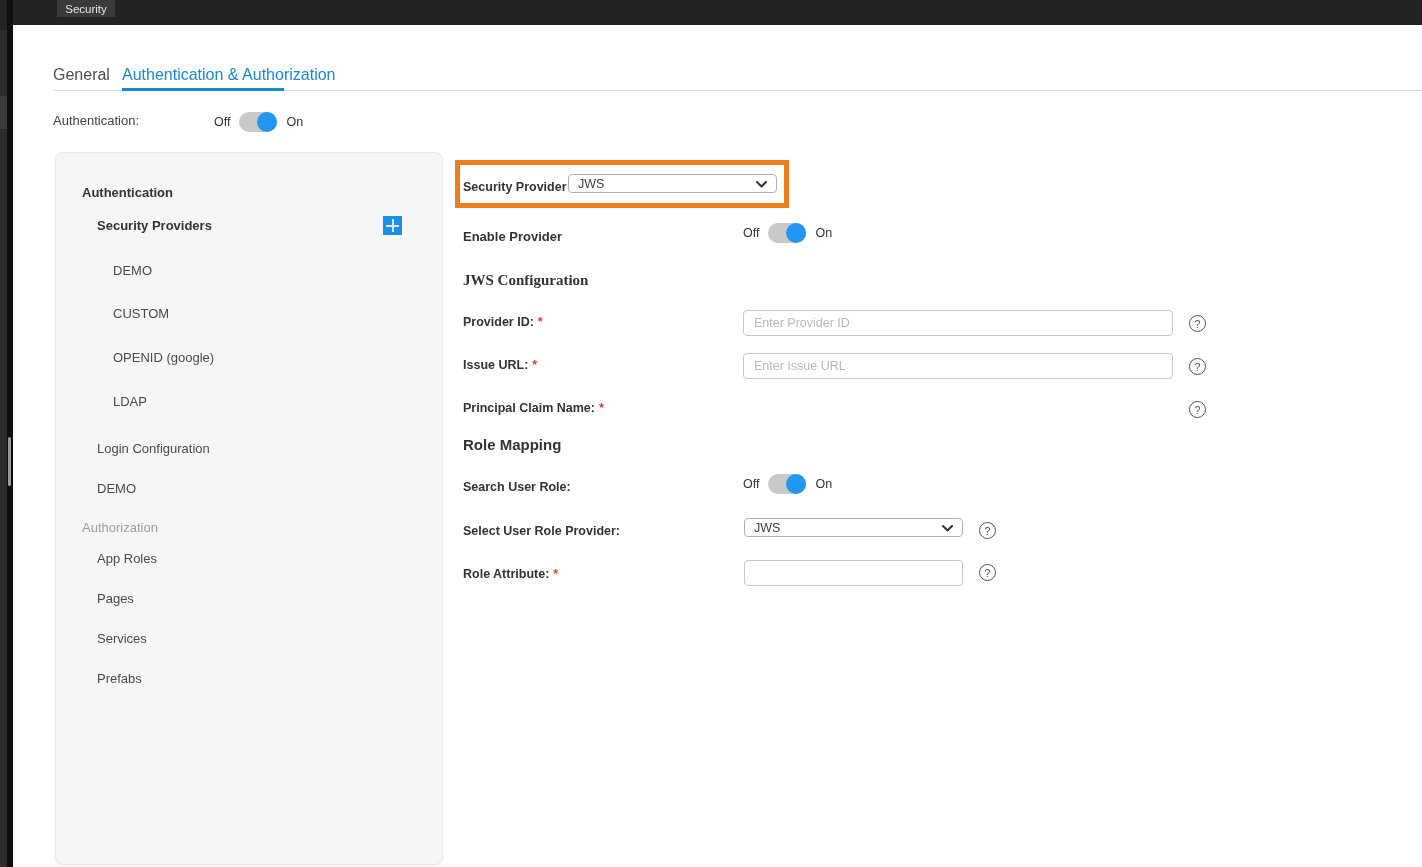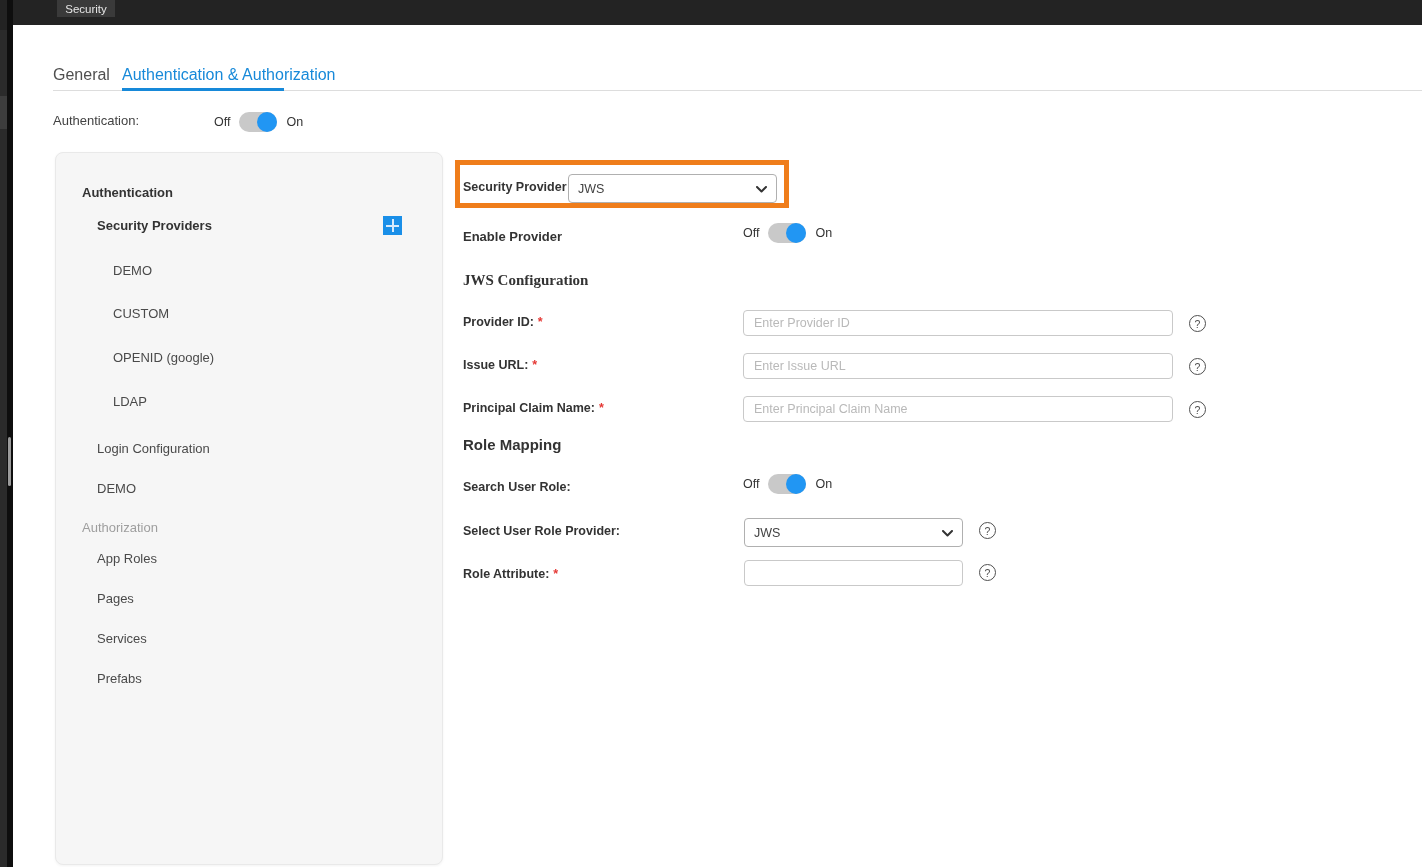--- a/index.html
+++ b/index.html
@@ -44,21 +44,21 @@
   .add-btn { position:absolute; left:383px; top:216px; width:19px; height:19px; background:#1a8fe8; }
   .add-btn::before { content:""; position:absolute; left:3px; top:9px; width:13px; height:1.6px; background:#d7eafc; }
   .add-btn::after  { content:""; position:absolute; left:9px; top:3px; width:1.6px; height:13px; background:#d7eafc; }
 
   
   .hl-box { position:absolute; left:455px; top:160px; width:334px; height:48px; border:5px solid #ef7d1b; background:#fff; }
   .fld-label { position:absolute; font-size:12.5px; font-weight:bold; color:#333; white-space:nowrap; }
   .req { color:#e53935; margin-left:4px; font-weight:bold; }
   .section-title { position:absolute; left:463px; font-size:15px; font-weight:bold; color:#333; }
 
-  .select { position:absolute; height:29px; background:#fff; border:1px solid #b0b0b0; border-radius:4px;
+  .select { position:absolute; height:19px; background:#fff; border:1px solid #b0b0b0; border-radius:4px;
     display:flex; align-items:center; justify-content:space-between; padding:0 9px; font-size:12.5px; color:#424242; cursor:pointer; }
   .text-input { position:absolute; height:26px; border:1px solid #c9c9c9; border-radius:4px; background:#fff;
     padding:0 10px; font-size:12.5px; color:#424242; font-family:"Liberation Sans","DejaVu Sans",sans-serif; outline:none; }
   .text-input::placeholder { color:#b9b9b9; }
   .help { position:absolute; width:17px; height:17px; border:1.5px solid #4f4f4f; border-radius:50%;
     display:flex; align-items:center; justify-content:center; font-size:10.5px; color:#4f4f4f; cursor:pointer; }
 </style>
 </head>
 <body>
 
@@ -139,21 +139,20 @@
     <span>Issue URL:</span><span class="req">*</span>
   </div>
   <input class="text-input" style="left: 743px; top: 353px; width: 430px;" placeholder="Enter Issue URL">
   <div class="help" style="left:1189px; top:358px;">
       <span>?</span>
     </div>
 
   <div class="fld-label" style="left:463px; top:401px;">
     <span>Principal Claim Name:</span><span class="req">*</span>
   </div>
-  <input class="text-input" style="left: 743px; top: 396px; width: 430px;" placeholder="Enter Principal Claim Name">
   <div class="help" style="left:1189px; top:401px;">
       <span>?</span>
     </div>
 
   <div class="section-title" style="top:436px;">Role Mapping</div>
 
   <div class="fld-label" style="left:463px; top:480px;">Search User Role:</div>
   <div class="toggle" style="left:743px; top:474px;">
     <span class="t-text">Off</span>
     <span class="track">

